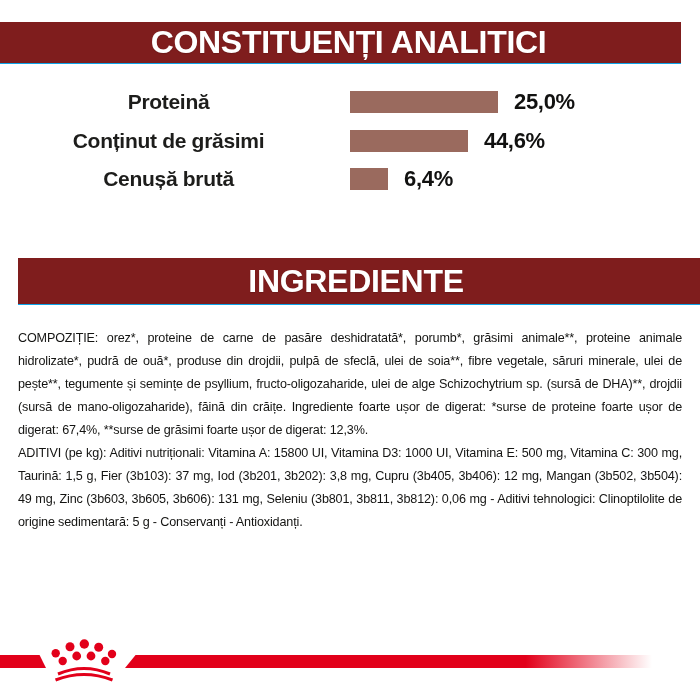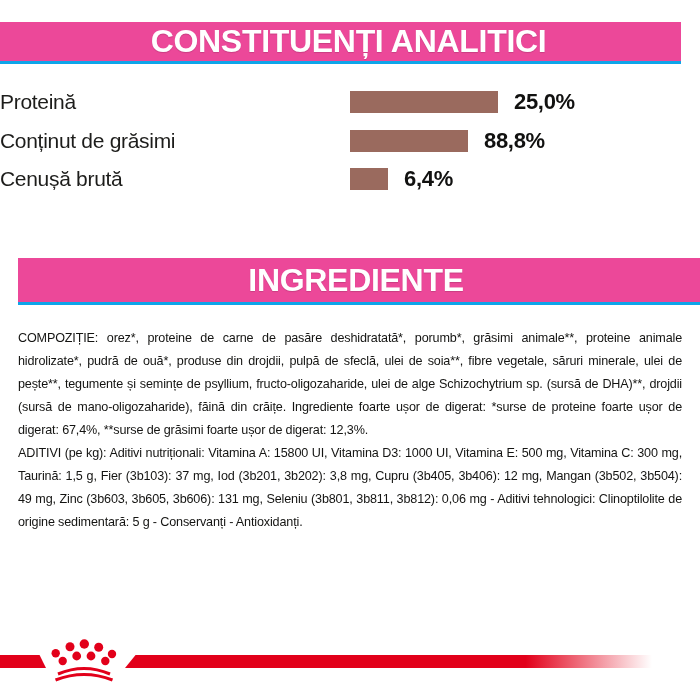--- a/index.html
+++ b/index.html
@@ -10,22 +10,22 @@
     position: relative;
     width: 700px;
     height: 700px;
     background: #ffffff;
     overflow: hidden;
   }
 
   
   .banner {
     position: absolute;
-    background: #ec4899;
-    border-bottom: 3px solid #0ea5e9;
+    background: #7f1d1d;
+    border-bottom: 1px solid #0ea5e9;
     display: flex;
     align-items: center;
     justify-content: center;
   }
   .banner-analytical {
     top: 22px; left: 0; width: 681px; height: 42px;
     padding-left: 16px;
   }
   .banner-ingredients {
     top: 258px; left: 18px; width: 682px; height: 47px;
@@ -46,22 +46,22 @@
     top: 87px; left: 0; width: 700px;
   }
   .chart-row {
     display: flex;
     align-items: center;
     height: 30px;
     margin-bottom: 8.6px;
   }
   .chart-label {
     width: 337px;
-    text-align: left;
-    font-weight: normal;
+    text-align: center;
+    font-weight: bold;
     font-size: 21px;
     letter-spacing: -0.3px;
     color: #1d1d1b;
     flex: 0 0 auto;
   }
   .chart-bar {
     height: 22px;
     margin-left: 13px;
     background: #9a6a5e;
     flex: 0 0 auto;
@@ -116,21 +116,21 @@
 
   <div class="chart">
     <div class="chart-row">
       <div class="chart-label">Proteină</div>
       <div class="chart-bar" style="width: 148px; background: rgb(154, 106, 94);"></div>
       <div class="chart-value">25,0%</div>
     </div>
     <div class="chart-row">
       <div class="chart-label">Conținut de grăsimi</div>
       <div class="chart-bar" style="width: 118px; background: rgb(154, 106, 94);"></div>
-      <div class="chart-value">88,8%</div>
+      <div class="chart-value">44,6%</div>
     </div>
     <div class="chart-row">
       <div class="chart-label">Cenușă brută</div>
       <div class="chart-bar" style="width: 38px; background: rgb(154, 106, 94);"></div>
       <div class="chart-value">6,4%</div>
     </div>
   </div>
 
   <div class="banner banner-ingredients">
     <div class="banner-title">INGREDIENTE</div>

